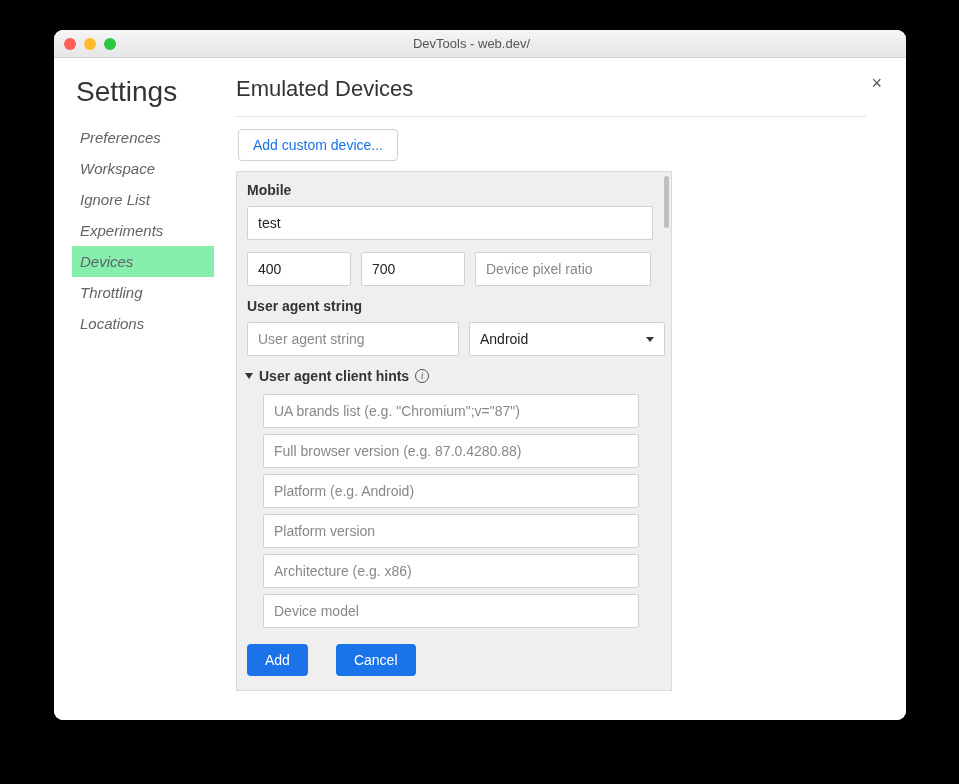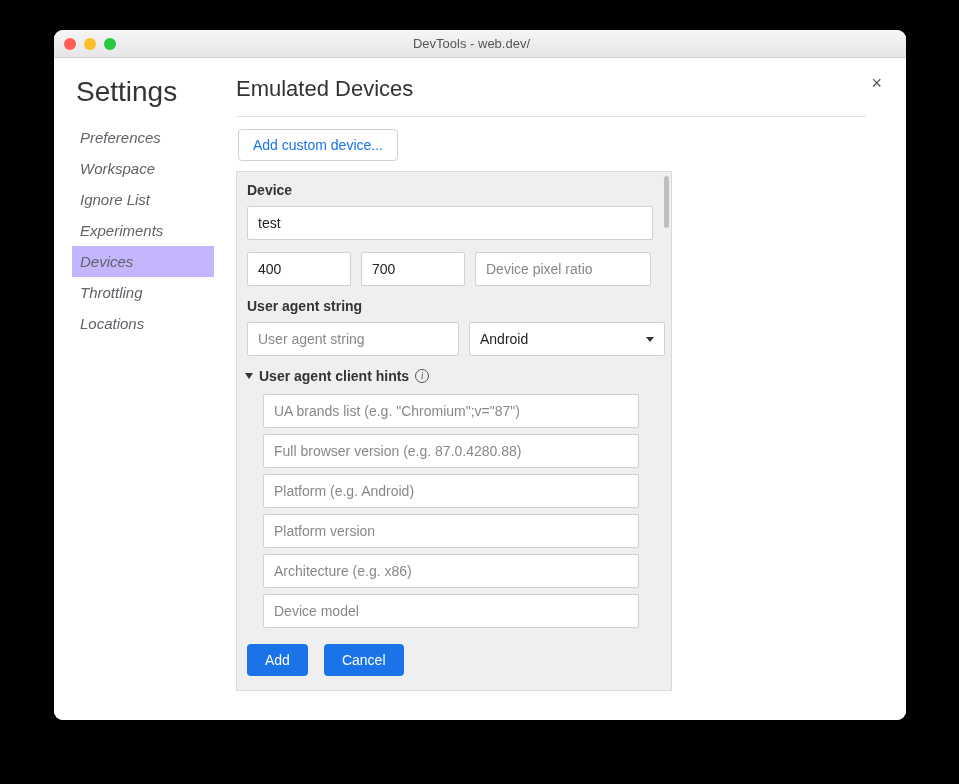--- a/index.html
+++ b/index.html
@@ -91,21 +91,21 @@
     .sidebar-item {
       padding: 7px 8px;
       color: #5f6368;
       font-size: 15px;
       cursor: pointer;
       margin-left: -4px;
       margin-right: -2px;
       font-style: italic;
     }
     .sidebar-item.selected {
-      background: #c4b5fd;
+      background: #86efac;
     }
     .main {
       flex: 1;
       padding-left: 24px;
       padding-right: 40px;
       display: flex;
       flex-direction: column;
     }
     .page-title {
       font-size: 22px;
@@ -221,21 +221,21 @@
     }
     .uach-fields {
       padding-left: 16px;
     }
     .uach-fields input {
       width: 376px;
       margin-bottom: 6px;
     }
     .btn-row {
       display: flex;
-      gap: 16px;
+      gap: 28px;
       margin-top: 10px;
     }
     .btn-primary {
       background: #1a73e8;
       color: #fff;
       border: none;
       padding: 8px 18px;
       border-radius: 4px;
       font-size: 14px;
       cursor: pointer;
@@ -269,21 +269,21 @@
     </div>
 
     <div class="main">
       <div class="page-title">Emulated Devices</div>
       <hr class="hr">
       <button class="add-device-btn">Add custom device...</button>
 
       <div class="form-panel">
         <div class="scroll-thumb"></div>
 
-        <div class="section-label">Device</div>
+        <div class="section-label">Mobile</div>
         <div class="row">
           <input type="text" class="w-full" value="test" style="">
         </div>
         <div class="row">
           <input type="text" class="w-sm" value="400" style="">
           <input type="text" class="w-sm" value="700" style="">
           <input type="text" class="w-pr" placeholder="Device pixel ratio" style="">
         </div>
 
         <div class="section-label">User agent string</div>

